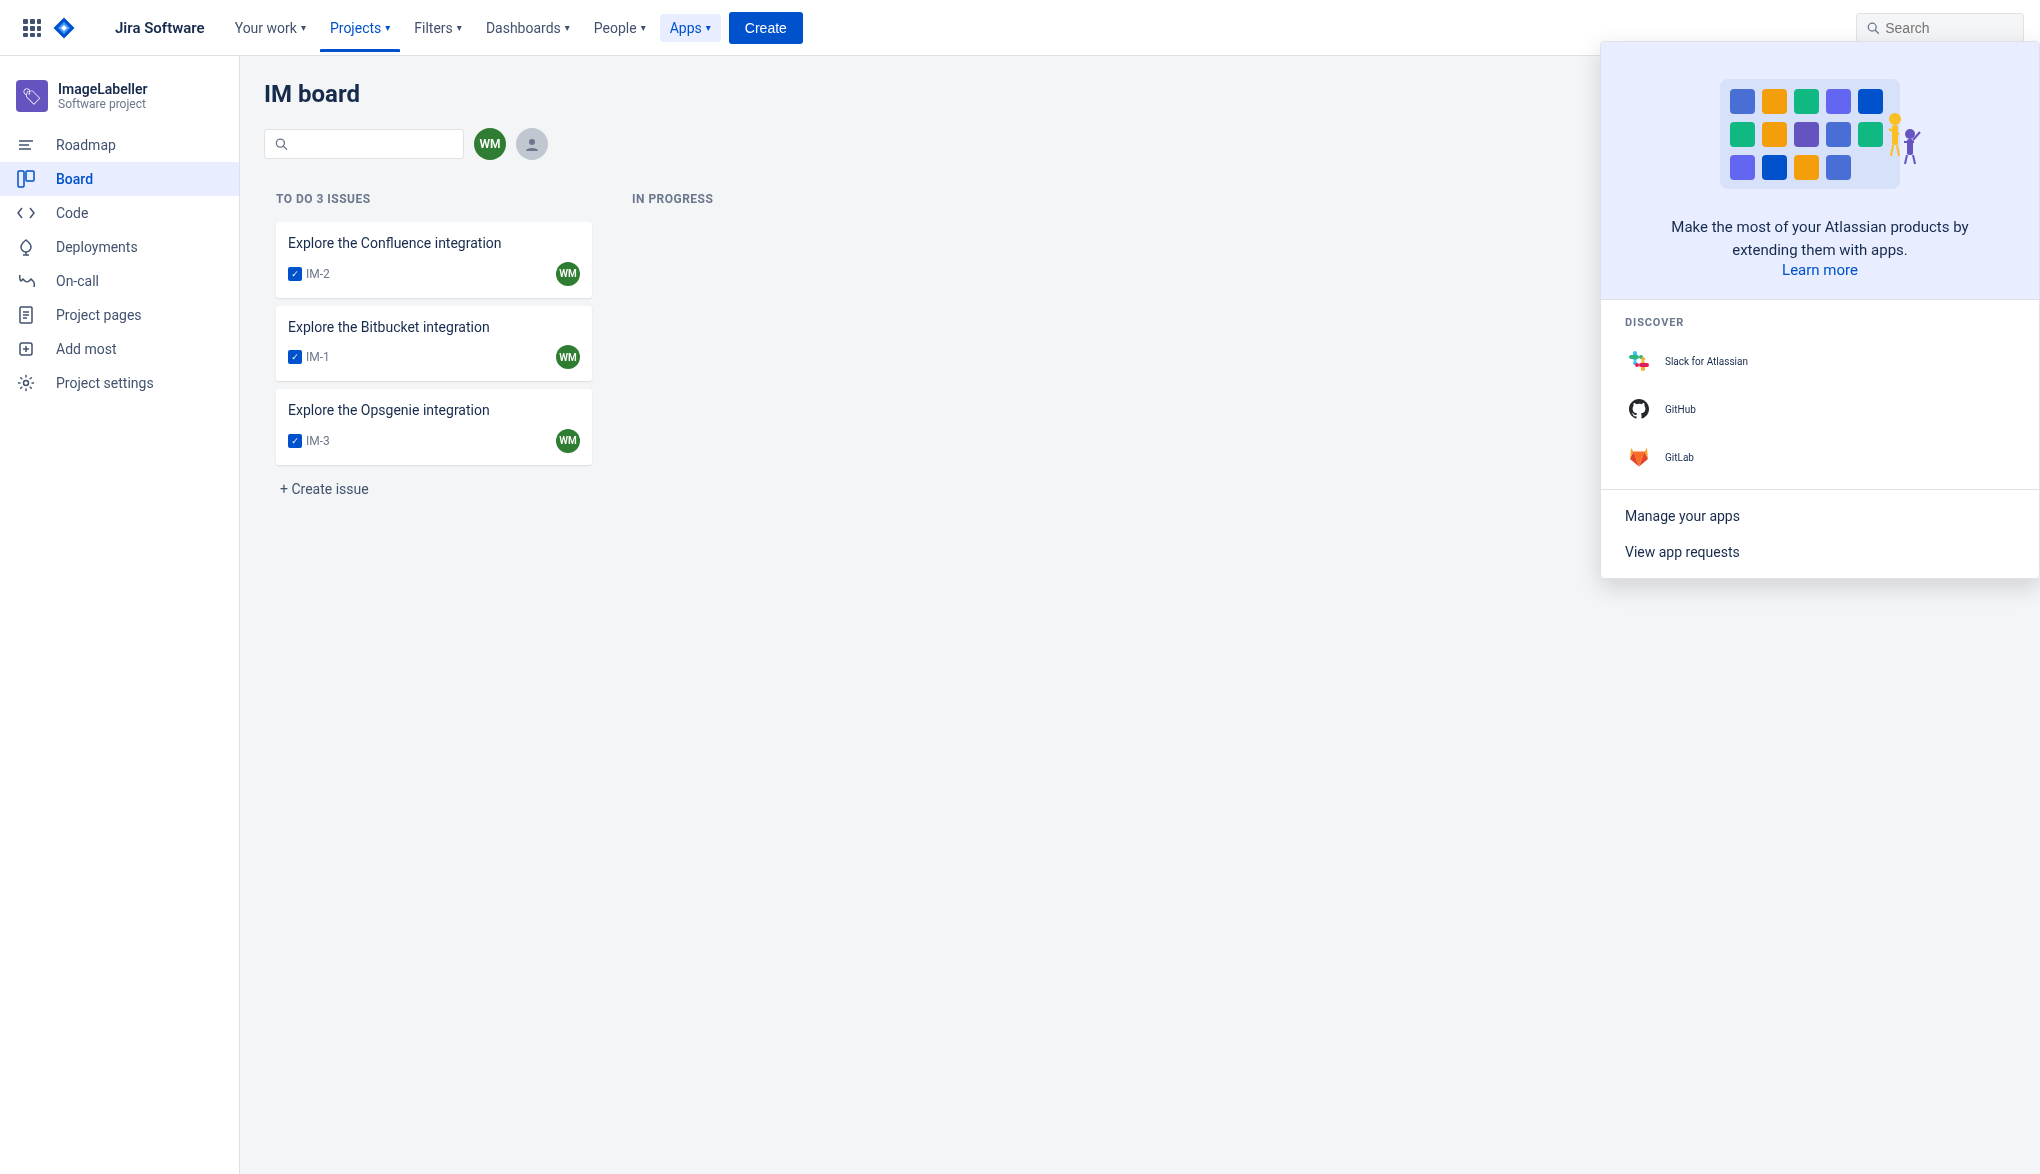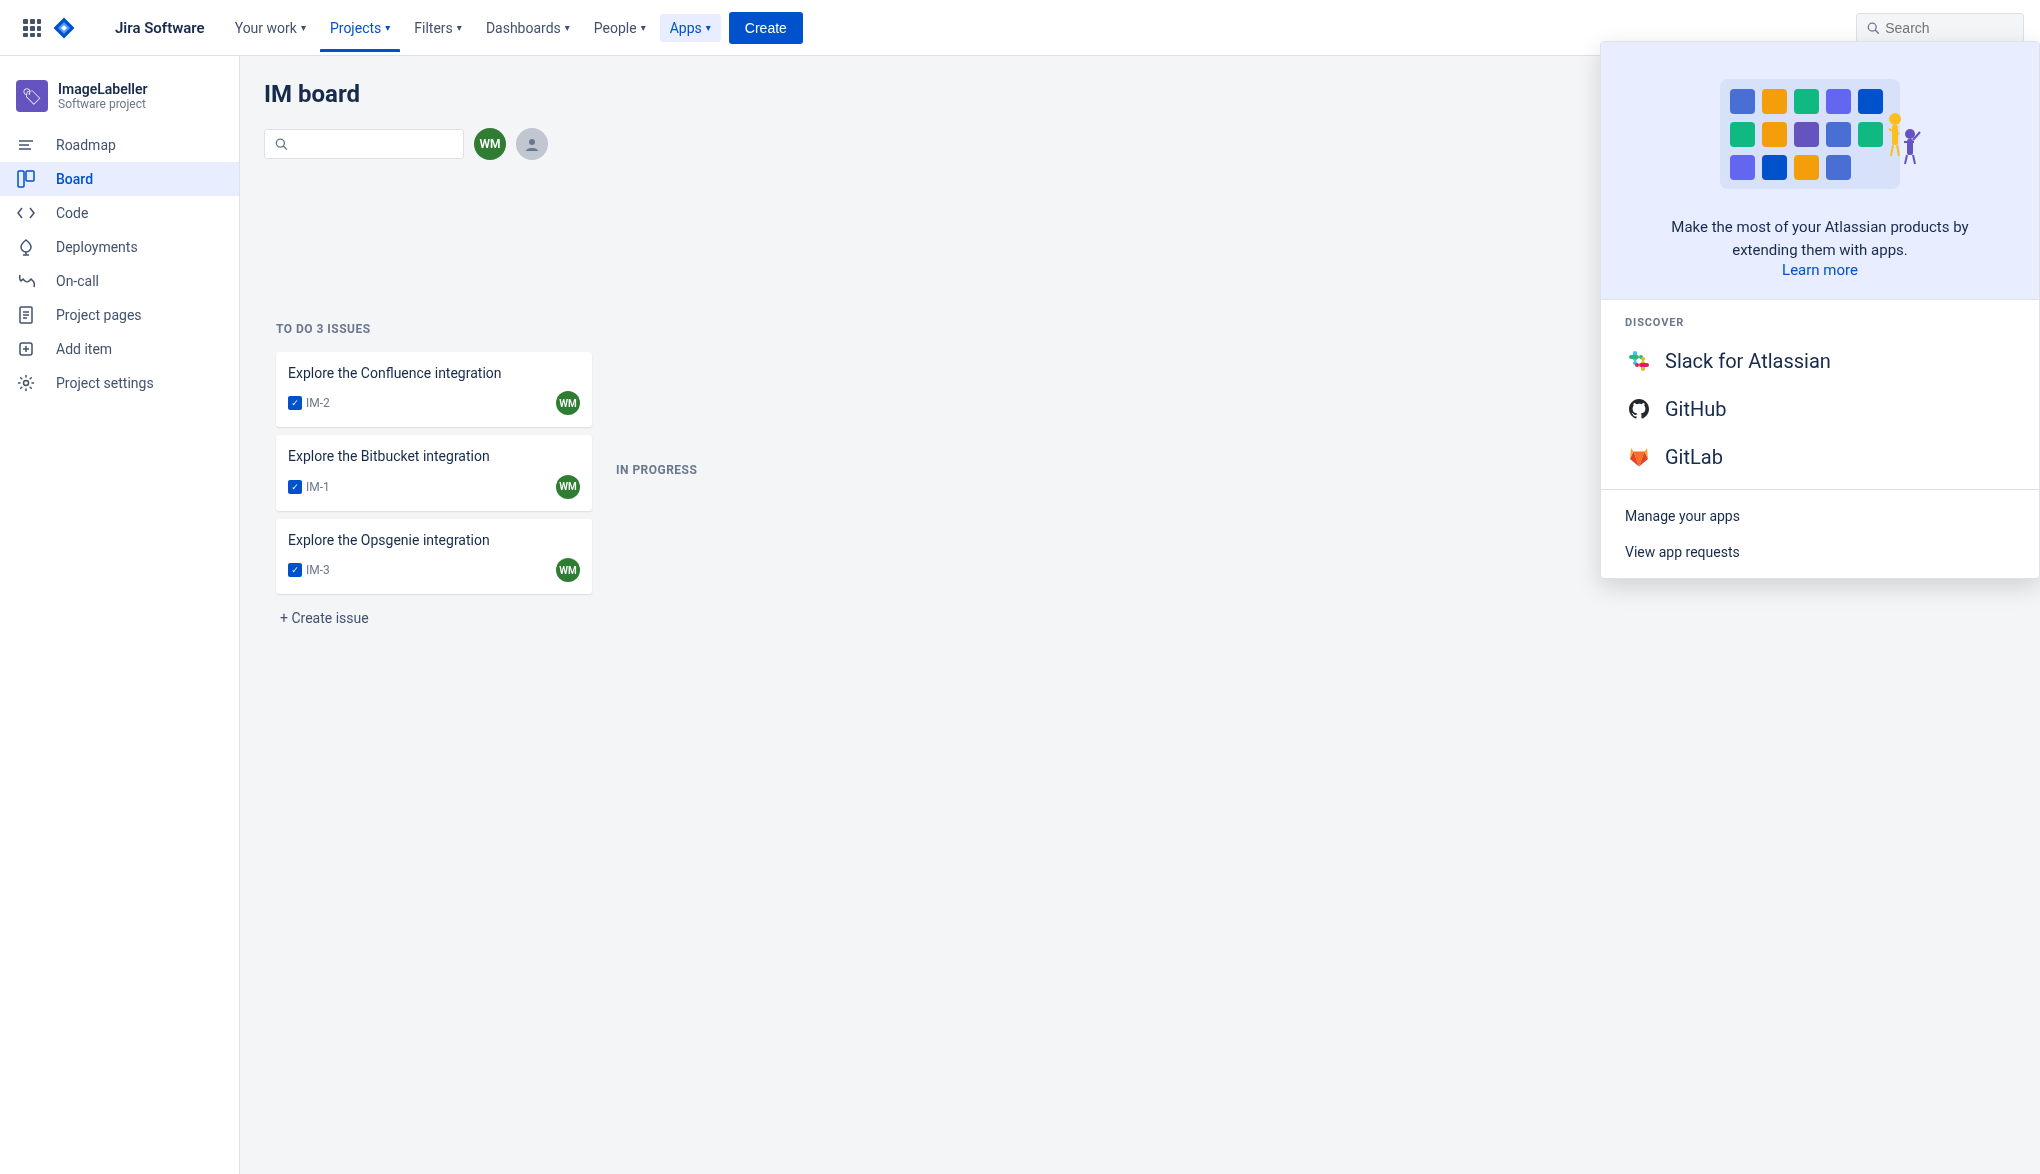--- a/index.html
+++ b/index.html
@@ -84,21 +84,21 @@
     .board-search input { border: none; background: transparent; outline: none; font-size: 14px; width: 100%; }
     .avatar {
       width: 32px; height: 32px; border-radius: 50%;
       display: flex; align-items: center; justify-content: center;
       font-size: 12px; font-weight: 600; cursor: pointer; flex-shrink: 0;
     }
     .avatar-wm { background: #2e7d32; color: #fff; }
     .avatar-gray { background: #c1c7d0; color: #fff; font-size: 18px; }
 
     
-    .board-columns { display: flex; align-items: center; min-height: 600px; }
+    .board-columns { display: flex; gap: 16px; align-items: flex-start; min-height: 600px; }
     .board-column {
       background: #f4f5f7; border-radius: 4px;
       width: 340px; flex-shrink: 0; padding: 12px;
     }
     .column-header {
       font-size: 12px; font-weight: 700; color: #6b778c;
       text-transform: uppercase; letter-spacing: 0.04em;
       margin-bottom: 12px; padding: 4px 0;
     }
     .issue-card {
@@ -132,21 +132,21 @@
     }
     .apps-dropdown-hero-text { font-size: 15px; color: #172b4d; line-height: 1.5; max-width: 320px; }
     .apps-dropdown-hero-link { color: #0052cc; text-decoration: none; font-size: 15px; }
     .apps-dropdown-body { padding: 0 0 8px; }
     .apps-discover-label {
       font-size: 11px; font-weight: 700; color: #6b778c; letter-spacing: 0.08em;
       text-transform: uppercase; padding: 16px 24px 8px;
     }
     .apps-discover-item {
       display: flex; align-items: center; gap: 12px;
-      padding: 10px 24px; cursor: pointer; font-size: 20px; color: #172b4d;
+      padding: 10px 24px; cursor: pointer; font-size: 10px; color: #172b4d;
     }
     .apps-discover-icon {
       width: 28px; height: 28px; flex-shrink: 0;
       display: flex; align-items: center; justify-content: center;
     }
     .apps-divider { height: 1px; background: #dfe1e6; margin: 8px 0; }
     .apps-action-item {
       display: block; padding: 10px 24px; font-size: 14px; color: #172b4d;
       cursor: pointer; text-decoration: none;
     }
@@ -285,21 +285,21 @@
     </div>
 
     <div class="sidebar-item">
       <span class="sidebar-item-icon">
         <svg width="18" height="18" viewBox="0 0 18 18" fill="none" stroke="#42526e" stroke-width="1.5">
           <rect x="3" y="3" width="12" height="12" rx="2"></rect>
           <line x1="9" y1="6" x2="9" y2="12"></line>
             <line x1="6" y1="9" x2="12" y2="9"></line>
         </svg>
       </span>
-      <span>Add item</span>
+      <span>Add most</span>
     </div>
 
     <div class="sidebar-item">
       <span class="sidebar-item-icon">
         <svg width="18" height="18" viewBox="0 0 18 18" fill="none" stroke="#42526e" stroke-width="1.5">
           <circle cx="9" cy="9" r="2.5"></circle>
           <path d="M9 1.5 L9 3 M9 15 L9 16.5 M1.5 9 L3 9 M15 9 L16.5 9 M3.7 3.7 L4.8 4.8 M13.2 13.2 L14.3 14.3 M14.3 3.7 L13.2 4.8 M4.8 13.2 L3.7 14.3" stroke-linecap="round"></path>
         </svg>
       </span>
       <span>Project settings</span>

